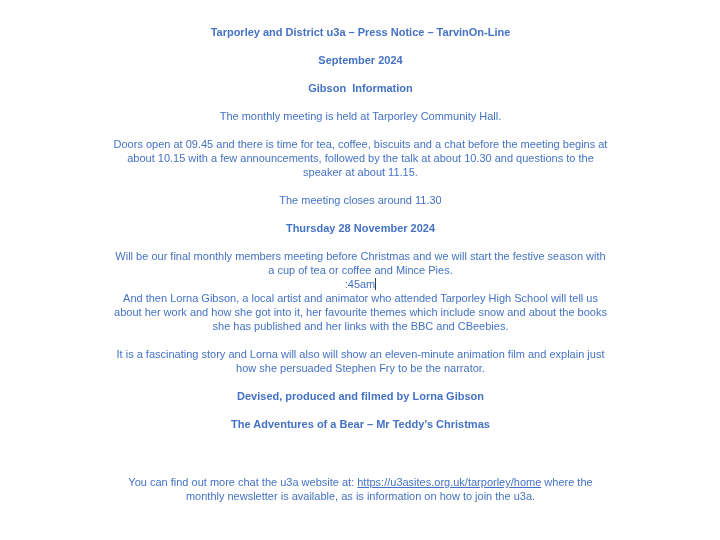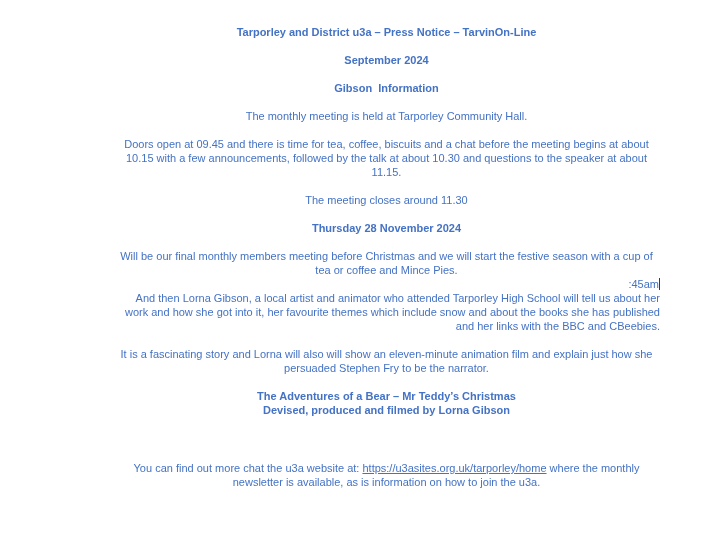--- a/index.html
+++ b/index.html
@@ -4,29 +4,29 @@
 <style>
   * { margin: 0; padding: 0; box-sizing: border-box; }
   html, body {
     width: 720px; height: 540px;
     background: #ffffff;
     font-family: "Liberation Sans", sans-serif;
     overflow: hidden;
   }
   .page {
     width: 720px; height: 540px;
-    padding: 25px 60px 0 113px;
+    padding: 25px 112px 0 113px;
     color: #4472C4;
     font-size: 11px;
     line-height: 14px;
     text-align: center;
   }
   p { margin: 0 0 14px 0; }
   .bold { font-weight: bold; }
-  .left { text-align: right; }
+  .left { text-align: center; }
   .nogap { margin-bottom: 0; }
   .pre { white-space: pre-wrap; }
   .footer-gap { margin-top: 44px; }
   .caret {
     display: inline-block;
     width: 1px; height: 12px;
     background: #2e3b55;
     vertical-align: -2px;
   }
   .link { color: inherit; text-decoration: underline; cursor: pointer; }
@@ -52,19 +52,19 @@
   <p class="bold">Thursday 28 November 2024</p>
 
   <p class="nogap">Will be our final monthly members meeting before Christmas and we will start the festive season with a cup of tea or coffee and Mince Pies.</p>
 
   <p class="left nogap"><span>:45am</span><span class="caret"></span></p>
 
   <p class="left">And then Lorna Gibson, a local artist and animator who attended Tarporley High School will tell us about her work and how she got into it, her favourite themes which include snow and about the books she has published and her links with the BBC and CBeebies.</p>
 
   <p>It is a fascinating story and Lorna will also will show an eleven-minute animation film and explain just how she persuaded Stephen Fry to be the narrator.</p>
 
+  <p class="bold">Devised, produced and filmed by Lorna Gibson</p>
+
   <p class="bold nogap">The Adventures of a Bear – Mr Teddy’s Christmas</p>
-
-  <p class="bold">Devised, produced and filmed by Lorna Gibson</p>
 
   <p class="footer-gap"><span>You can find out more chat the u3a website at: </span><a class="link">https://u3asites.org.uk/tarporley/home</a><span> where the monthly newsletter is available, as is information on how to join the u3a.</span></p>
 
 </div>
 
 </body></html>

